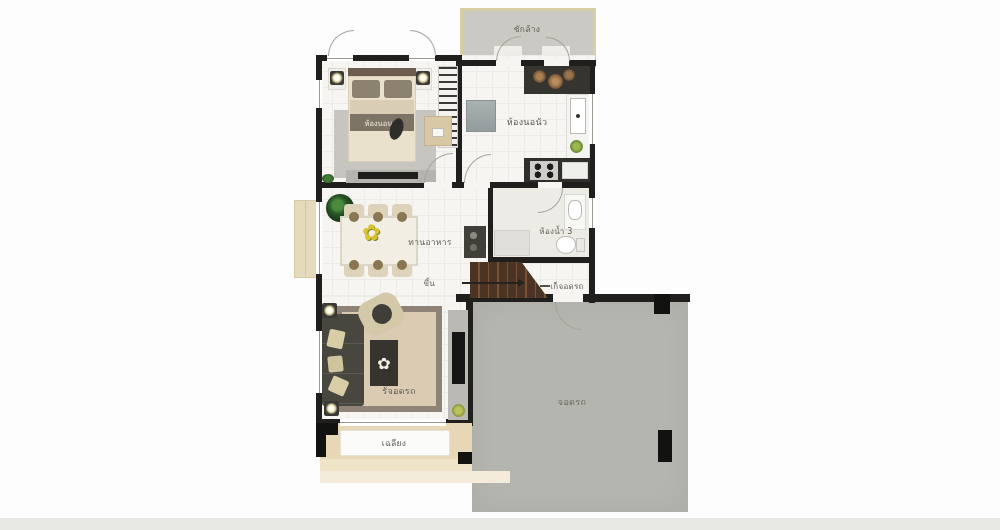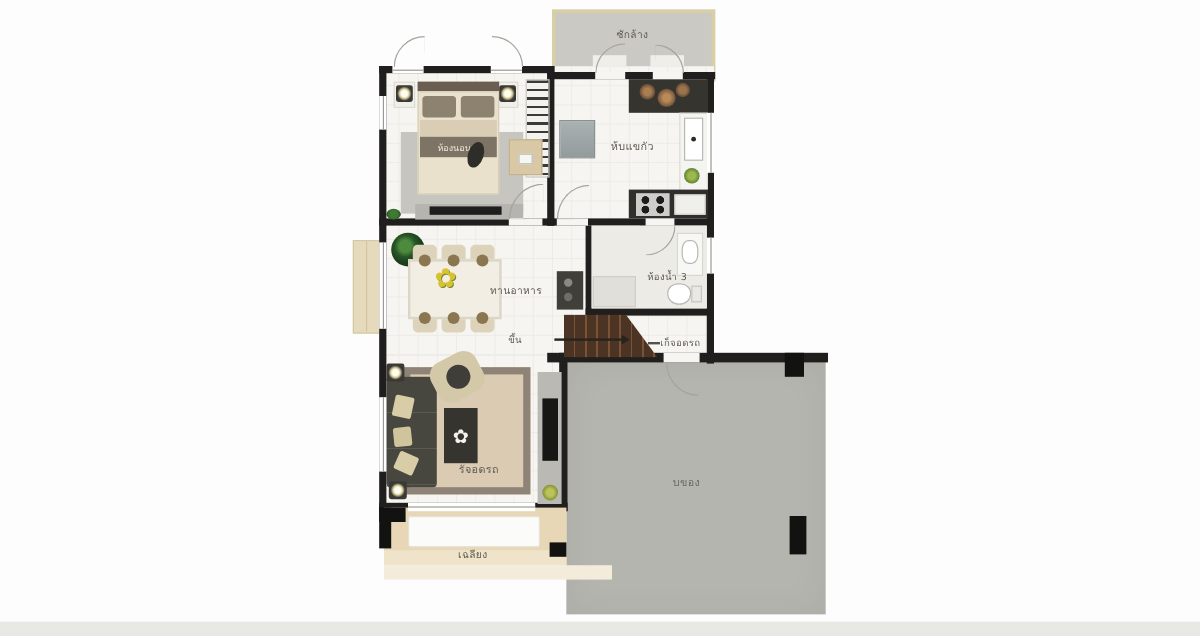--- a/index.html
+++ b/index.html
@@ -164,22 +164,22 @@
   <div class="arc arc-br" style="left:538px;top:188px;width:24px;height:24px;"></div>
   <div class="arc arc-bl" style="left:555px;top:302px;width:26px;height:27px;"></div>
 
   <div class="pillar" style="left:654px;top:294px;width:16px;height:20px;"></div>
   <div class="pillar" style="left:658px;top:430px;width:14px;height:32px;"></div>
   <div class="pillar" style="left:316px;top:423px;width:22px;height:12px;"></div>
   <div class="pillar" style="left:316px;top:423px;width:10px;height:34px;"></div>
   <div class="pillar" style="left:458px;top:452px;width:14px;height:12px;"></div>
 
   <div class="lbl" style="left:527px;top:29px;font-size:8.5px;">ซักล้าง</div>
-  <div class="lbl" style="left:527px;top:122px;">ห้บแขกัว</div>
+  <div class="lbl" style="left:527px;top:122px;">ห้องนอนัว</div>
   <div class="lbl" style="left:556px;top:231px;font-size:8px;">ห้องน้ำ 3</div>
   <div class="lbl" style="left:430px;top:242px;font-size:8.5px;">ทานอาหาร</div>
   <div class="lbl" style="left:435px;top:283px;font-size:8px;transform:translate(-100%,-50%);">ขึ้น</div>
   <div class="lbl" style="left:567px;top:286px;font-size:8px;">เก็จอดรถ</div>
   <div class="lbl" style="left:399px;top:391px;">รัจอดรถ</div>
-  <div class="lbl" style="left:394px;top:443px;font-size:8.5px;margin-top:19px;">เฉลียง</div>
-  <div class="lbl" style="left:572px;top:402px;color:#6b6a62;">บของ</div>
+  <div class="lbl" style="left:394px;top:443px;font-size:8.5px;">เฉลียง</div>
+  <div class="lbl" style="left:572px;top:402px;color:#6b6a62;">จอดรถ</div>
 
 </div>
 
 </body></html>

